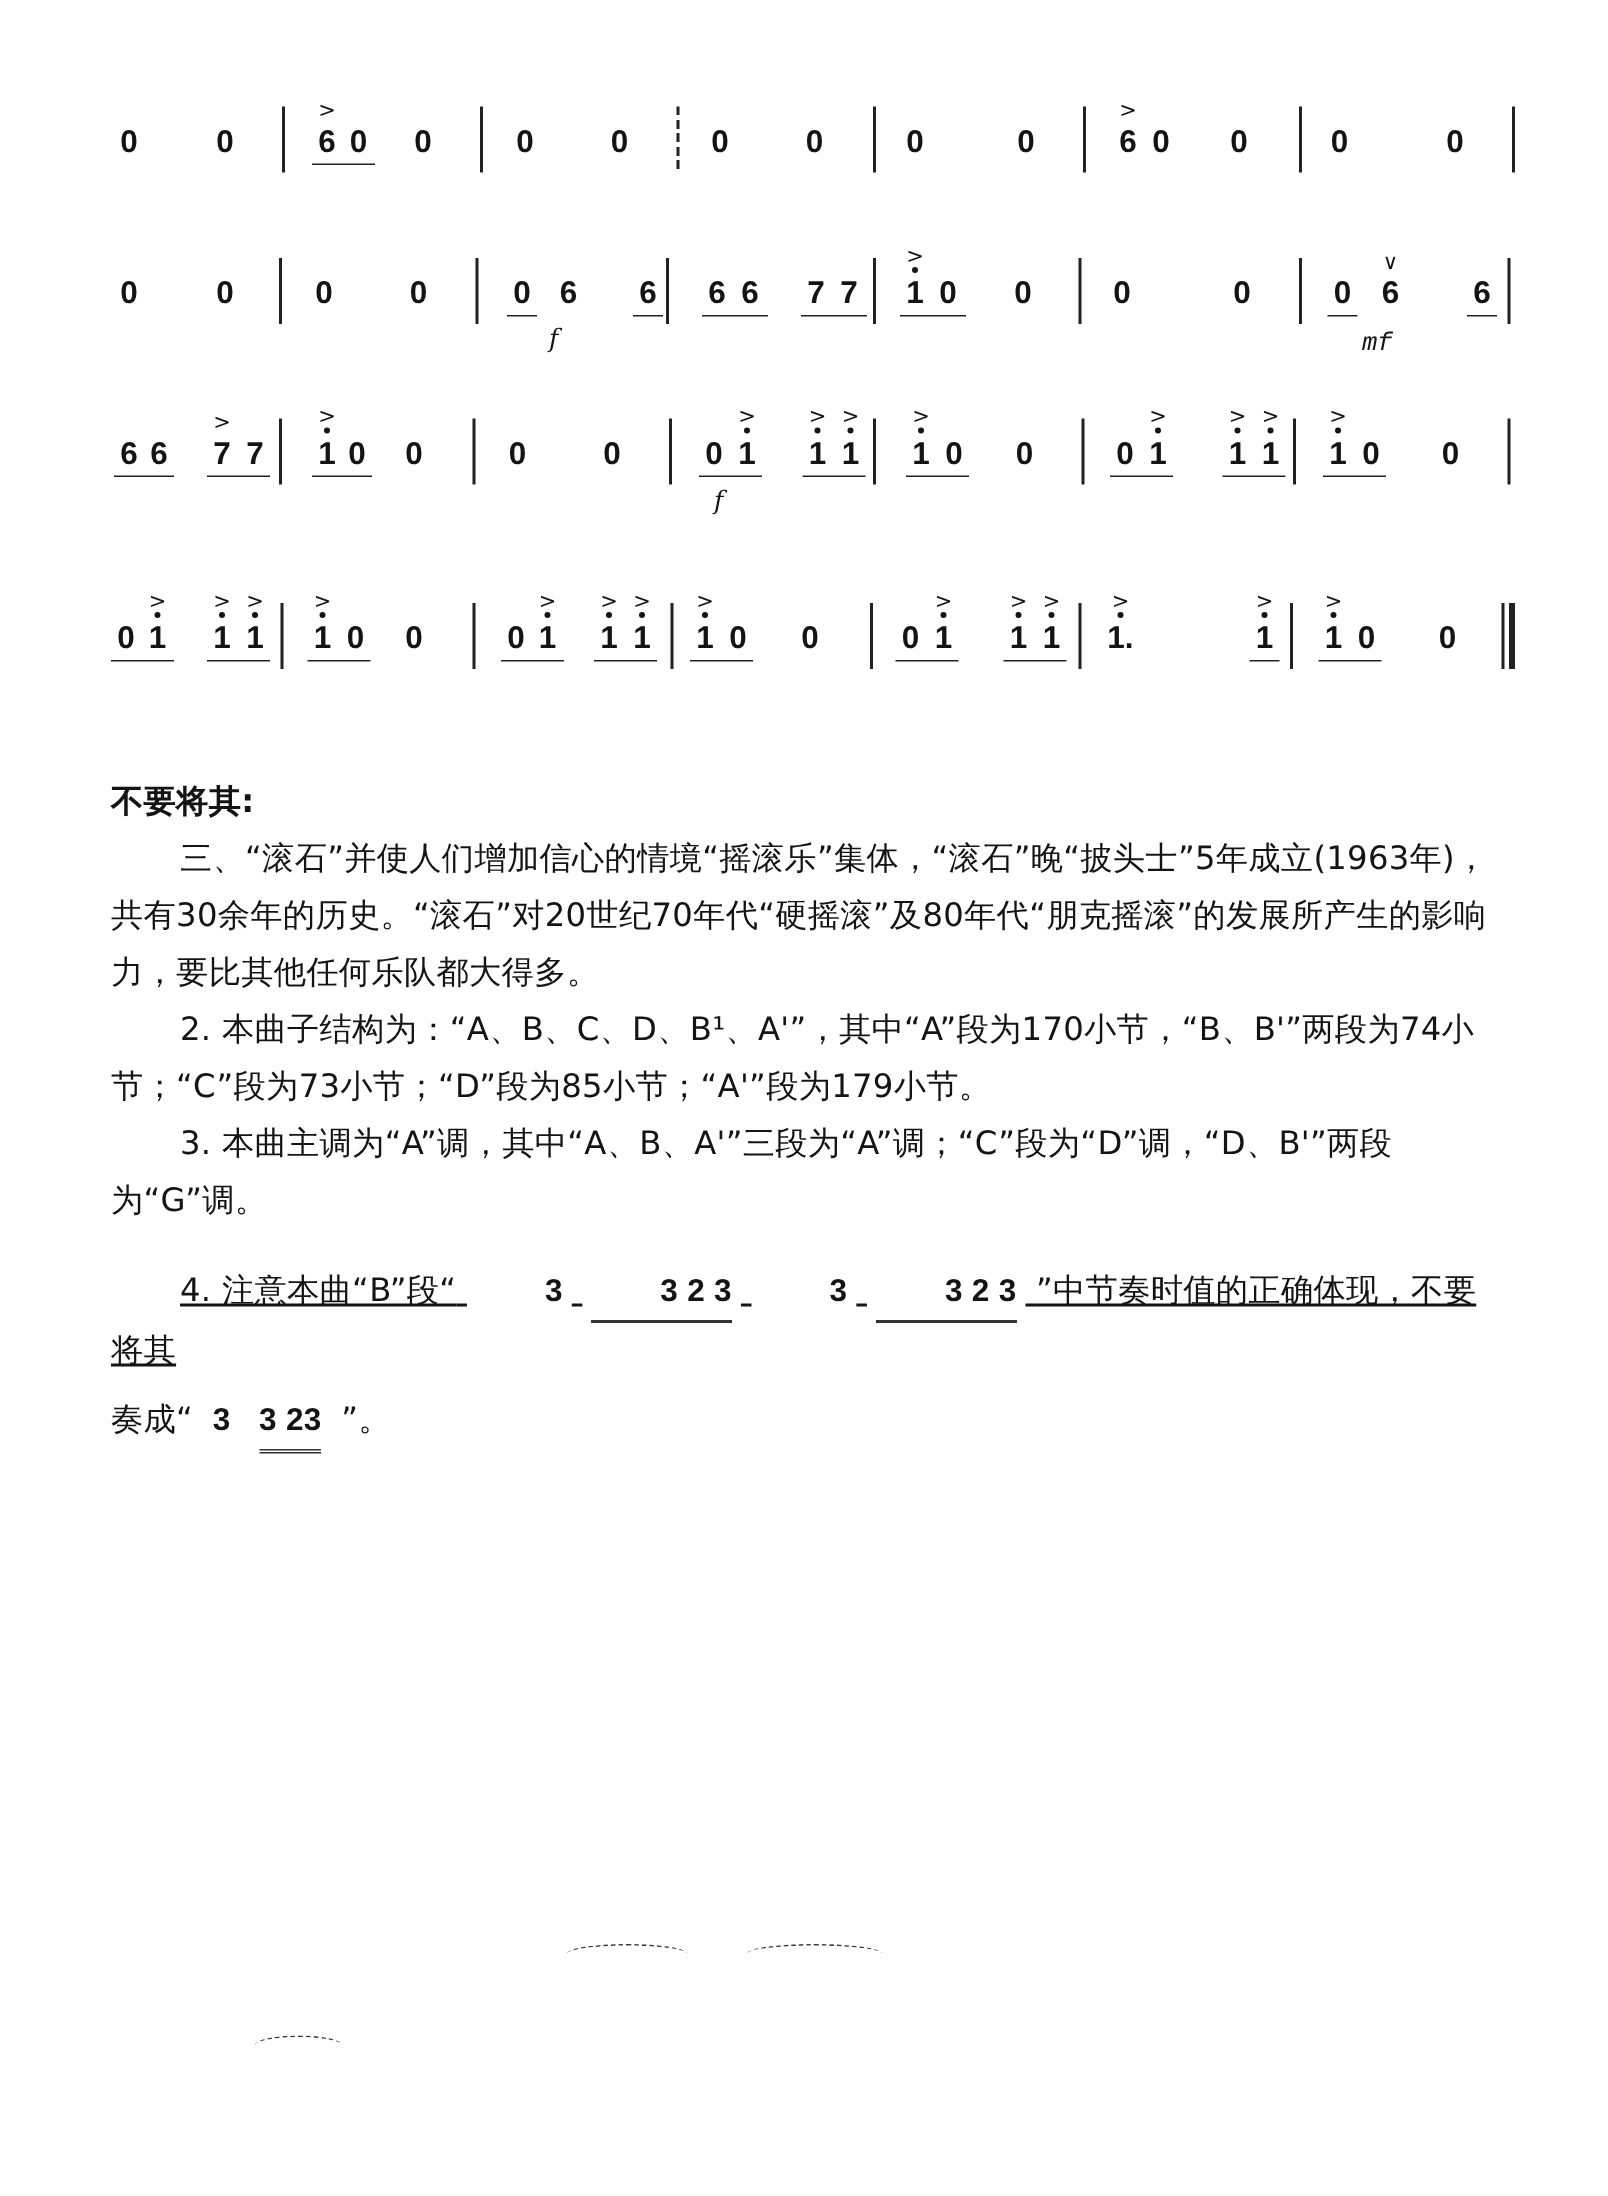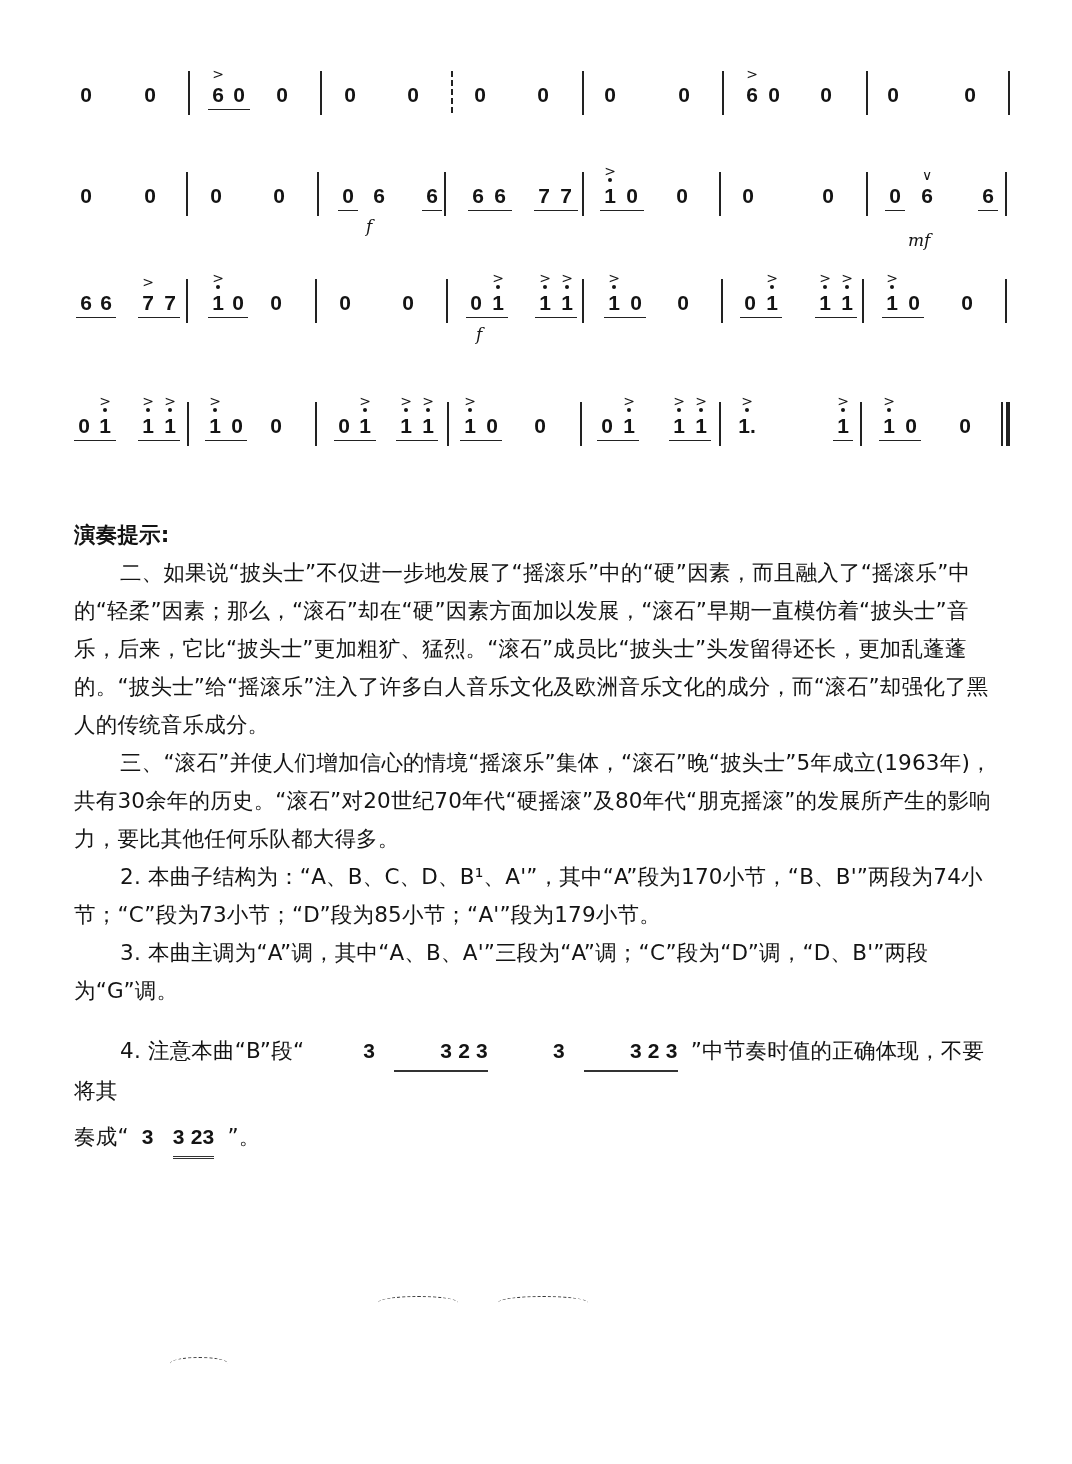--- a/index.html
+++ b/index.html
@@ -187,31 +187,30 @@
     <div class="ul" style="left: 138px; width: 42px; top: 440px;"></div>
     <div class="ul" style="left: 205px; width: 42px; top: 440px;"></div>
     <div class="ul" style="left: 334px; width: 42px; top: 440px;"></div>
     <div class="ul" style="left: 396px; width: 42px; top: 440px;"></div>
     <div class="ul" style="left: 460px; width: 42px; top: 440px;"></div>
     <div class="ul" style="left: 597px; width: 42px; top: 440px;"></div>
     <div class="ul" style="left: 669px; width: 42px; top: 440px;"></div>
     <div class="ul" style="left: 833px; width: 20px; top: 440px;"></div>
     <div class="ul" style="left: 879px; width: 42px; top: 440px;"></div>
     <div class="dyn" style="left: 366px; top: 216px;">f</div>
-    <div class="dyn" style="left: 908px; top: 230px;">mf</div>
+    <div class="dyn" style="left: 908px; top: 220px; font-family: Liberation Mono, monospace;">mf</div>
     <div class="dyn" style="left: 476px; top: 324px;">f</div>
   </div>
 
 <div class="text" style="top:516px;">
-  <p class="heading">演奏提示:</p>
-  <p class="indent">二、如果说“披头士”不仅进一步地发展了“摇滚乐”中的“硬”因素，而且融入了“摇滚乐”中的“轻柔”因素；那么，“滚石”却在“硬”因素方面加以发展，“滚石”早期一直模仿着“披头士”音乐，后来，它比“披头士”更加粗犷、猛烈。“滚石”成员比“披头士”头发留得还长，更加乱蓬蓬的。“披头士”给“摇滚乐”注入了许多白人音乐文化及欧洲音乐文化的成分，而“滚石”却强化了黑人的传统音乐成分。</p>
+  <p class="heading">不要将其:</p>
   <p class="indent">三、“滚石”并使人们增加信心的情境“摇滚乐”集体，“滚石”晚“披头士”5年成立(1963年)，共有30余年的历史。“滚石”对20世纪70年代“硬摇滚”及80年代“朋克摇滚”的发展所产生的影响力，要比其他任何乐队都大得多。</p>
   <p class="indent">2. 本曲子结构为：“A、B、C、D、B¹、A'”，其中“A”段为170小节，“B、B'”两段为74小节；“C”段为73小节；“D”段为85小节；“A'”段为179小节。</p>
   <p class="indent">3. 本曲主调为“A”调，其中“A、B、A'”三段为“A”调；“C”段为“D”调，“D、B'”两段为“G”调。</p>
-  <p class="indent" style="margin-top:22px;">
+  <p class="indent" style="margin-top:22px;text-decoration:underline;">
     <span>4. 注意本曲“B”段“</span>
     <span class="inl-notes">3</span>
     <span class="inl-notes" style="border-bottom:2px solid #333;">3 2 3</span>
     <span class="inl-notes">3</span>
     <span class="inl-notes" style="border-bottom:2px solid #333;">3 2 3</span>
     <span>”中节奏时值的正确体现，不要将其</span>
   </p>
   <p style="margin-top:8px;">
     <span>奏成“</span>
     <span class="inl-notes">3</span>

